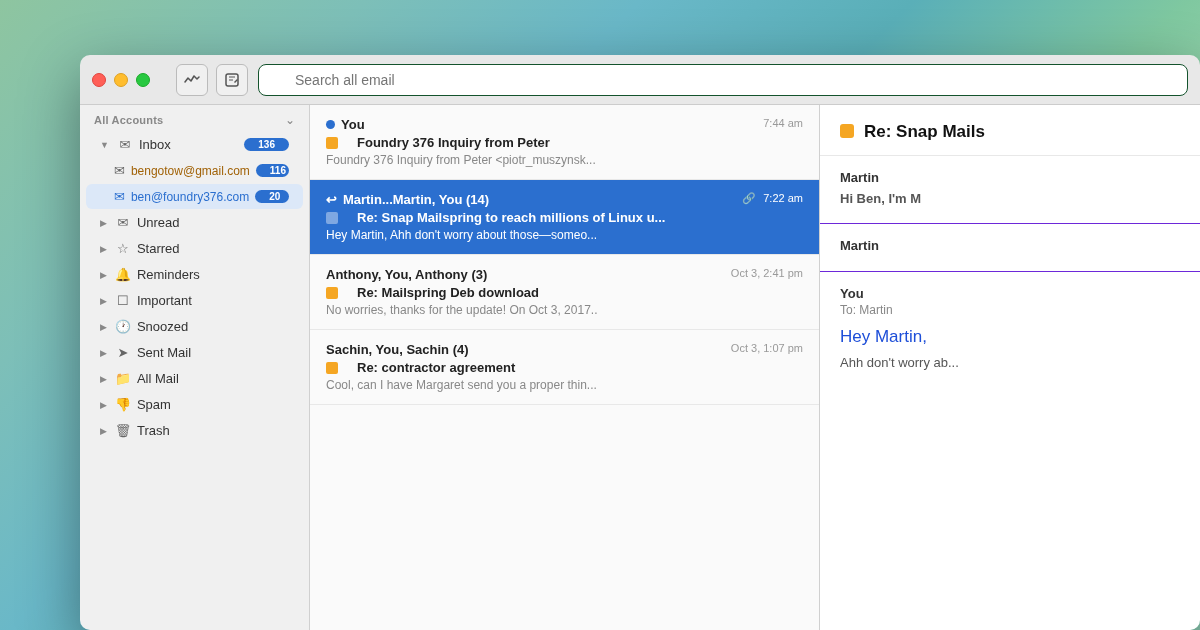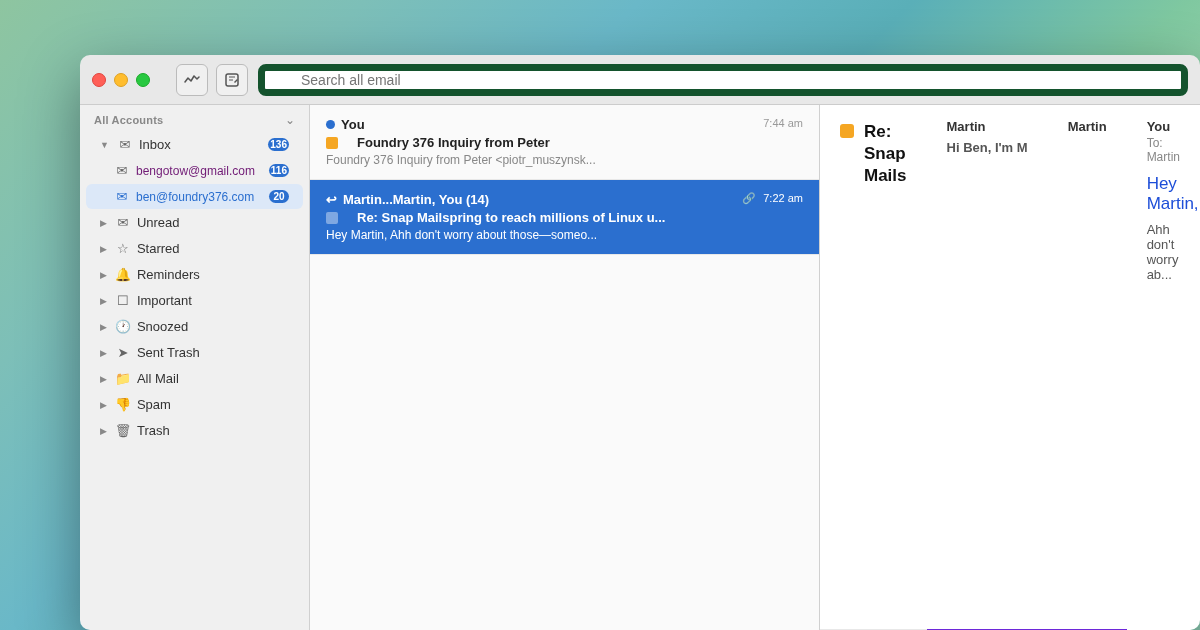--- a/index.html
+++ b/index.html
@@ -81,21 +81,21 @@
       align-items: center;
       justify-content: center;
       cursor: pointer;
       font-size: 16px;
       color: #555;
     }
 
     .search-input {
       width: 100%;
       height: 32px;
-      border: 7px solid #14532d;
+      border: 1px solid #14532d;
       border-radius: 8px;
       background: #fff;
       padding: 0 12px 0 36px;
       font-size: 14px;
       color: #999;
       outline: none;
       position: relative;
     }
 
     .search-wrapper {
@@ -169,21 +169,21 @@
       padding-left: 28px;
     }
 
     .sidebar-item .badge {
       margin-left: auto;
       background: #2b6fcf;
       color: #fff;
       font-size: 10px;
       font-weight: 700;
       border-radius: 8px;
-      padding: 1px 2px;
+      padding: 1px 14px;
       min-width: 20px;
       text-align: center;
     }
 
     .sidebar-icon {
       font-size: 13px;
       color: #666;
       width: 16px;
       text-align: center;
     }
@@ -279,21 +279,21 @@
     .reply-arrow {
       font-size: 13px;
     }
 
     
     .reading-pane {
       flex: 1;
       background: #fff;
       overflow-y: auto;
       display: flex;
-      flex-direction: row;
+      flex-direction: column;
     }
 
     .reading-header {
       padding: 16px 20px 12px;
       border-bottom: 1px solid #e8e8e8;
       display: flex;
       align-items: flex-start;
       gap: 10px;
     }
 
@@ -414,21 +414,21 @@
 
       <div class="sidebar-item">
         <span class="expand-arrow">▼</span>
         <span class="sidebar-icon">✉</span>
         <span>Inbox</span>
         <span class="badge">136</span>
       </div>
 
       <div class="sidebar-item sub">
         <span class="sidebar-icon">✉</span>
-        <span style="font-size:12px; color:#701a75;">bengotow@gmail.com</span>
+        <span style="font-size:12px; color:#a16207;">bengotow@gmail.com</span>
         <span class="badge">116</span>
       </div>
 
       <div class="sidebar-item sub active">
         <span class="sidebar-icon" style="color:#2b6fcf;">✉</span>
         <span style="font-size:12px; color:#2b6fcf;">ben@foundry376.com</span>
         <span class="badge">20</span>
       </div>
 
       <div class="sidebar-item">
@@ -457,21 +457,21 @@
 
       <div class="sidebar-item">
         <span class="expand-arrow">▶</span>
         <span class="sidebar-icon">🕐</span>
         <span>Snoozed</span>
       </div>
 
       <div class="sidebar-item">
         <span class="expand-arrow">▶</span>
         <span class="sidebar-icon">➤</span>
-        <span>Sent Trash</span>
+        <span>Sent Mail</span>
       </div>
 
       <div class="sidebar-item">
         <span class="expand-arrow">▶</span>
         <span class="sidebar-icon">📁</span>
         <span>All Mail</span>
       </div>
 
       <div class="sidebar-item">
         <span class="expand-arrow">▶</span>
@@ -515,21 +515,47 @@
             <span>7:22 am</span>
           </span>
         </div>
         <div class="email-subject">
           <div style="width:12px;height:12px;border-radius:2px;background:rgba(255,255,255,0.4);flex-shrink:0;"></div>
           <span>Re: Snap Mailspring to reach millions of Linux u...</span>
         </div>
         <div class="email-preview">Hey Martin, Ahh don't worry about those—someo...</div>
       </div>
 
-
+      <div class="email-item">
+        <div class="email-header">
+          <div class="email-from">
+            <span>Anthony, You, Anthony (3)</span>
+          </div>
+          <span class="email-time">Oct 3, 2:41 pm</span>
+        </div>
+        <div class="email-subject">
+          <div class="tag-dot yellow"></div>
+          <span>Re: Mailspring Deb download</span>
+        </div>
+        <div class="email-preview">No worries, thanks for the update! On Oct 3, 2017..</div>
+      </div>
+
+      <div class="email-item">
+        <div class="email-header">
+          <div class="email-from">
+            <span>Sachin, You, Sachin (4)</span>
+          </div>
+          <span class="email-time">Oct 3, 1:07 pm</span>
+        </div>
+        <div class="email-subject">
+          <div class="tag-dot yellow"></div>
+          <span>Re: contractor agreement</span>
+        </div>
+        <div class="email-preview">Cool, can I have Margaret send you a proper thin...</div>
+      </div>
 
     </div>
 
     <div class="reading-pane">
 
       <div class="reading-header">
         <div class="reading-tag"></div>
         <div class="reading-subject">Re: Snap Mails</div>
       </div>
 

